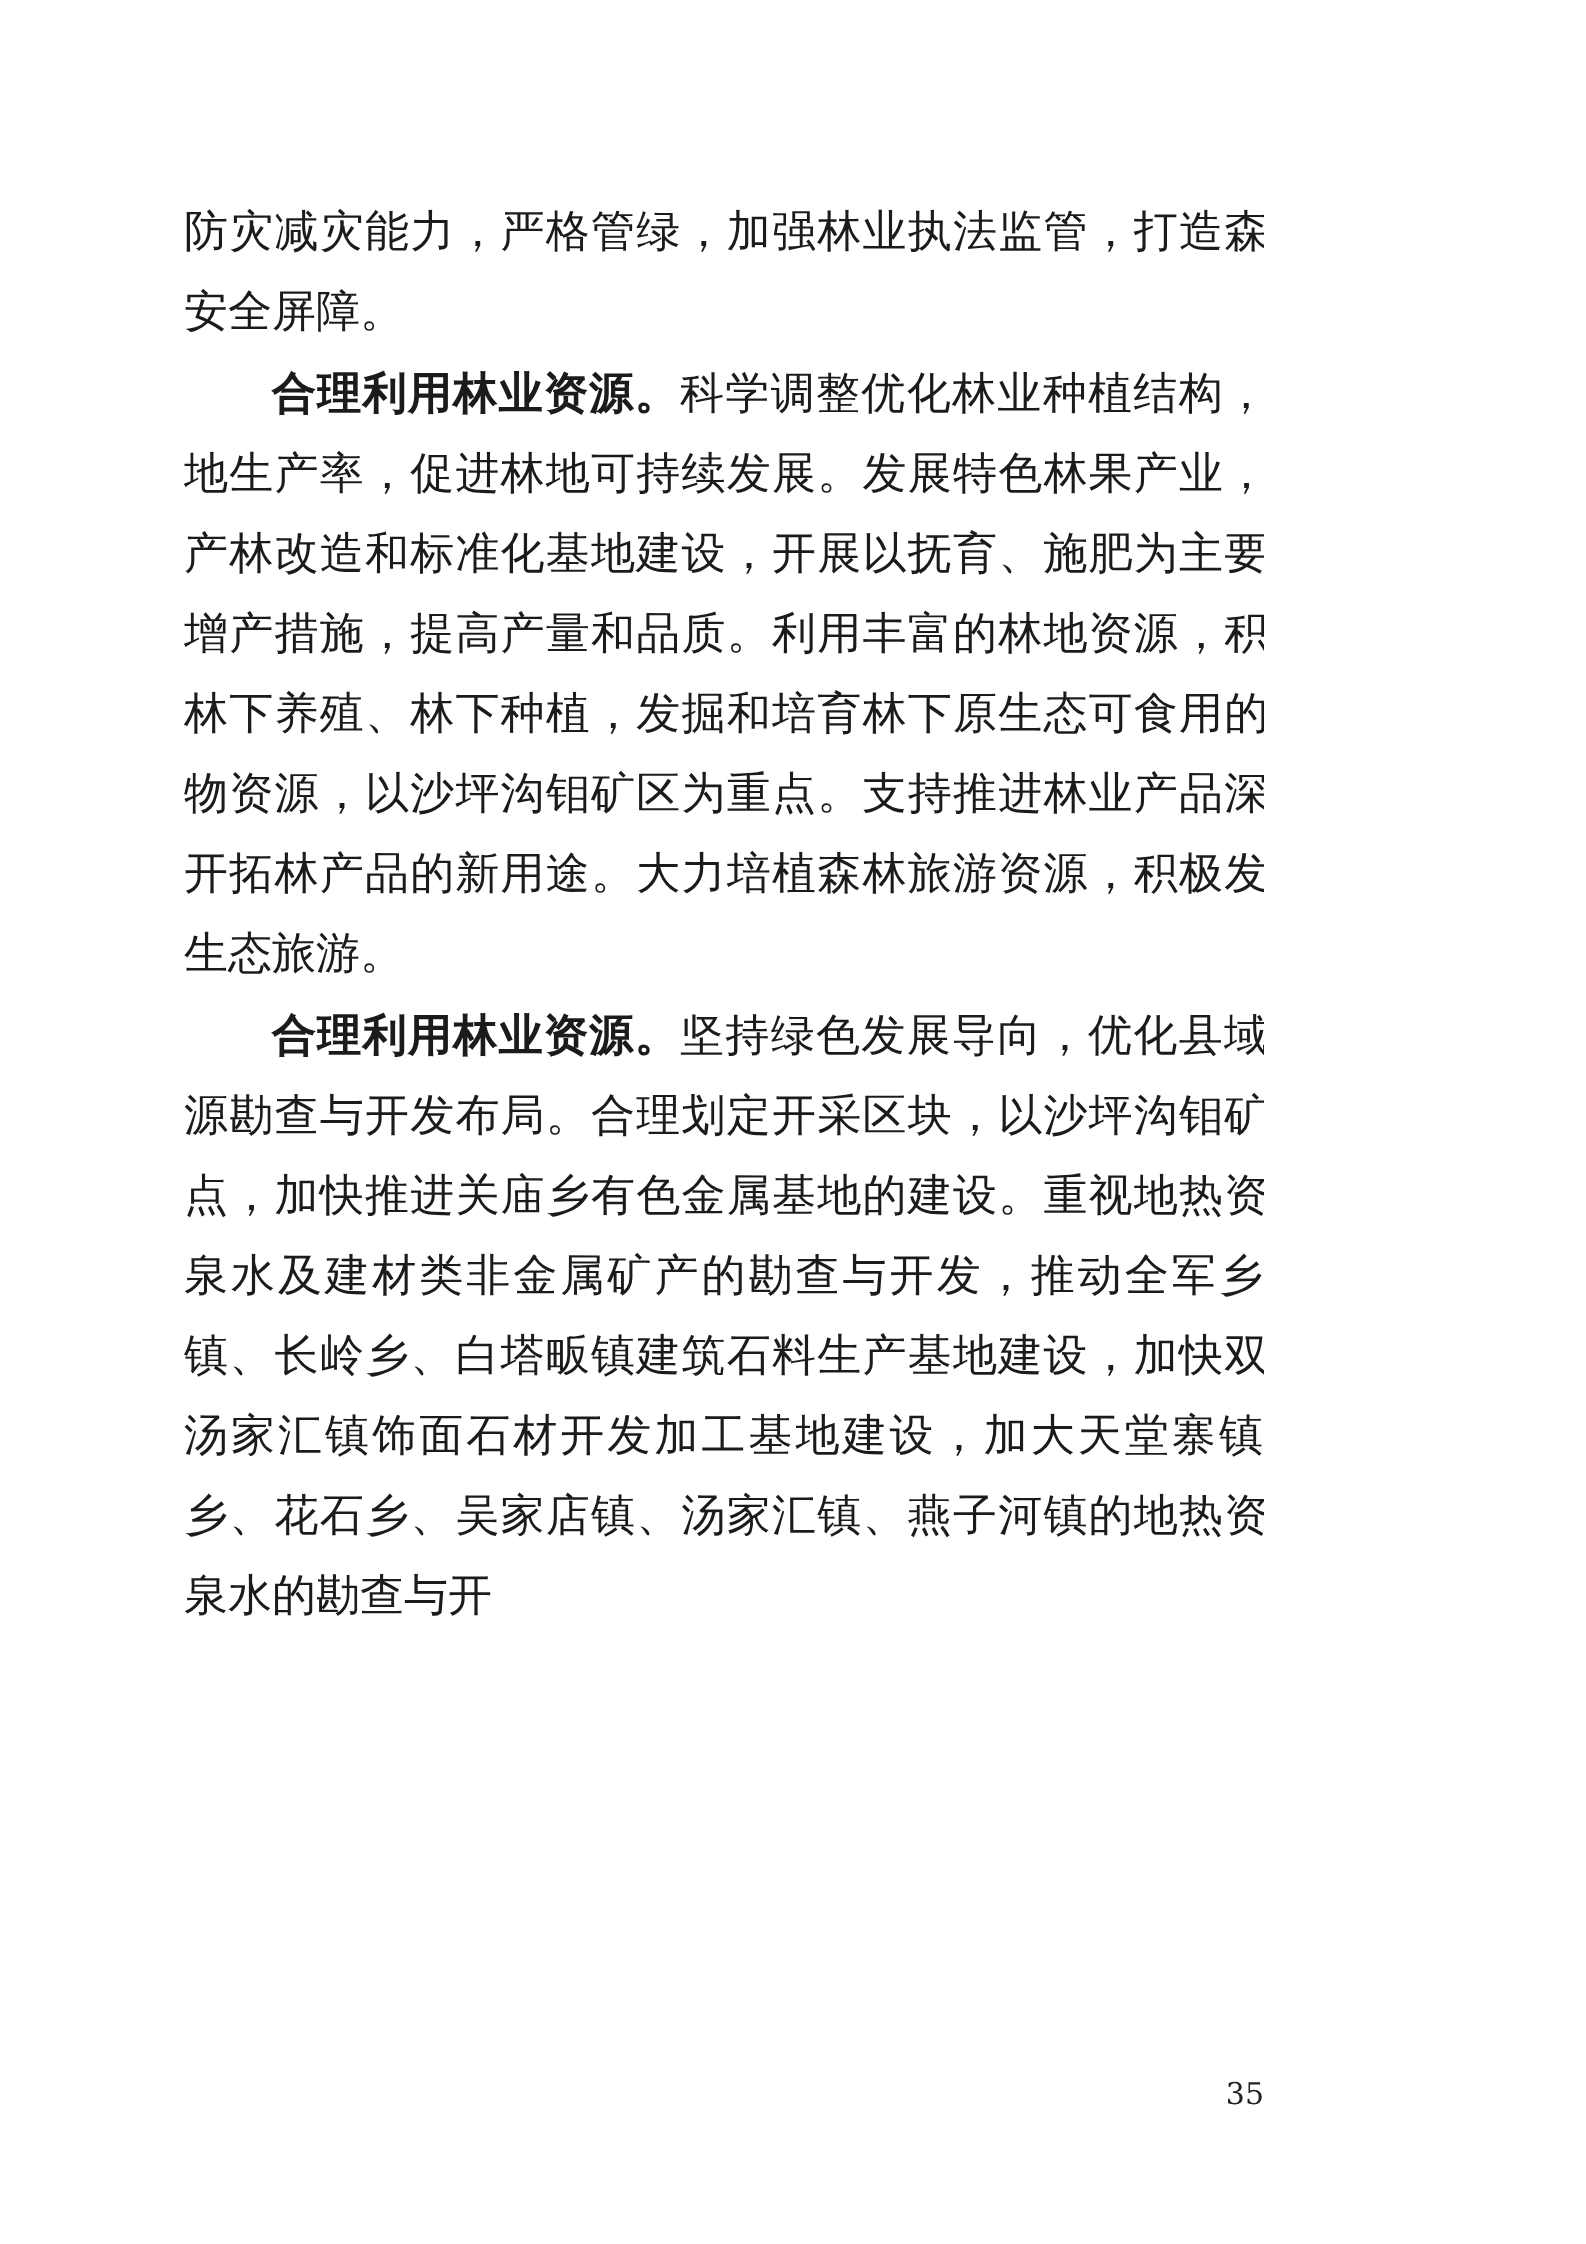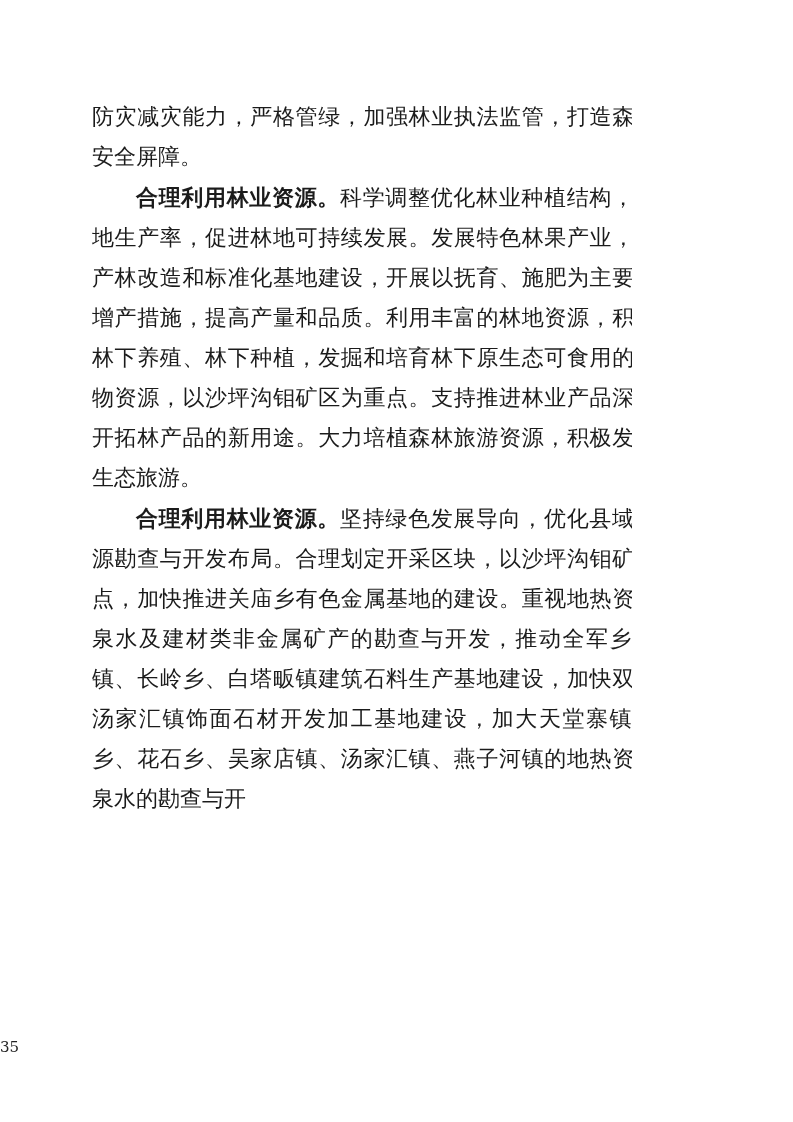--- a/index.html
+++ b/index.html
@@ -37,21 +37,21 @@
   }
   .lead {
     
     font-weight: bold;
   }
   .page-number {
     position: absolute;
     left: 0;
     right: 0;
     bottom: 66px;
-    text-align: left;
+    text-align: right;
     font-size: 15px;
     color: #222222;
     font-family: "DejaVu Serif", "Liberation Serif", serif;
   }
 </style>
 </head>
 <body>
 
 <div class="page">
 

